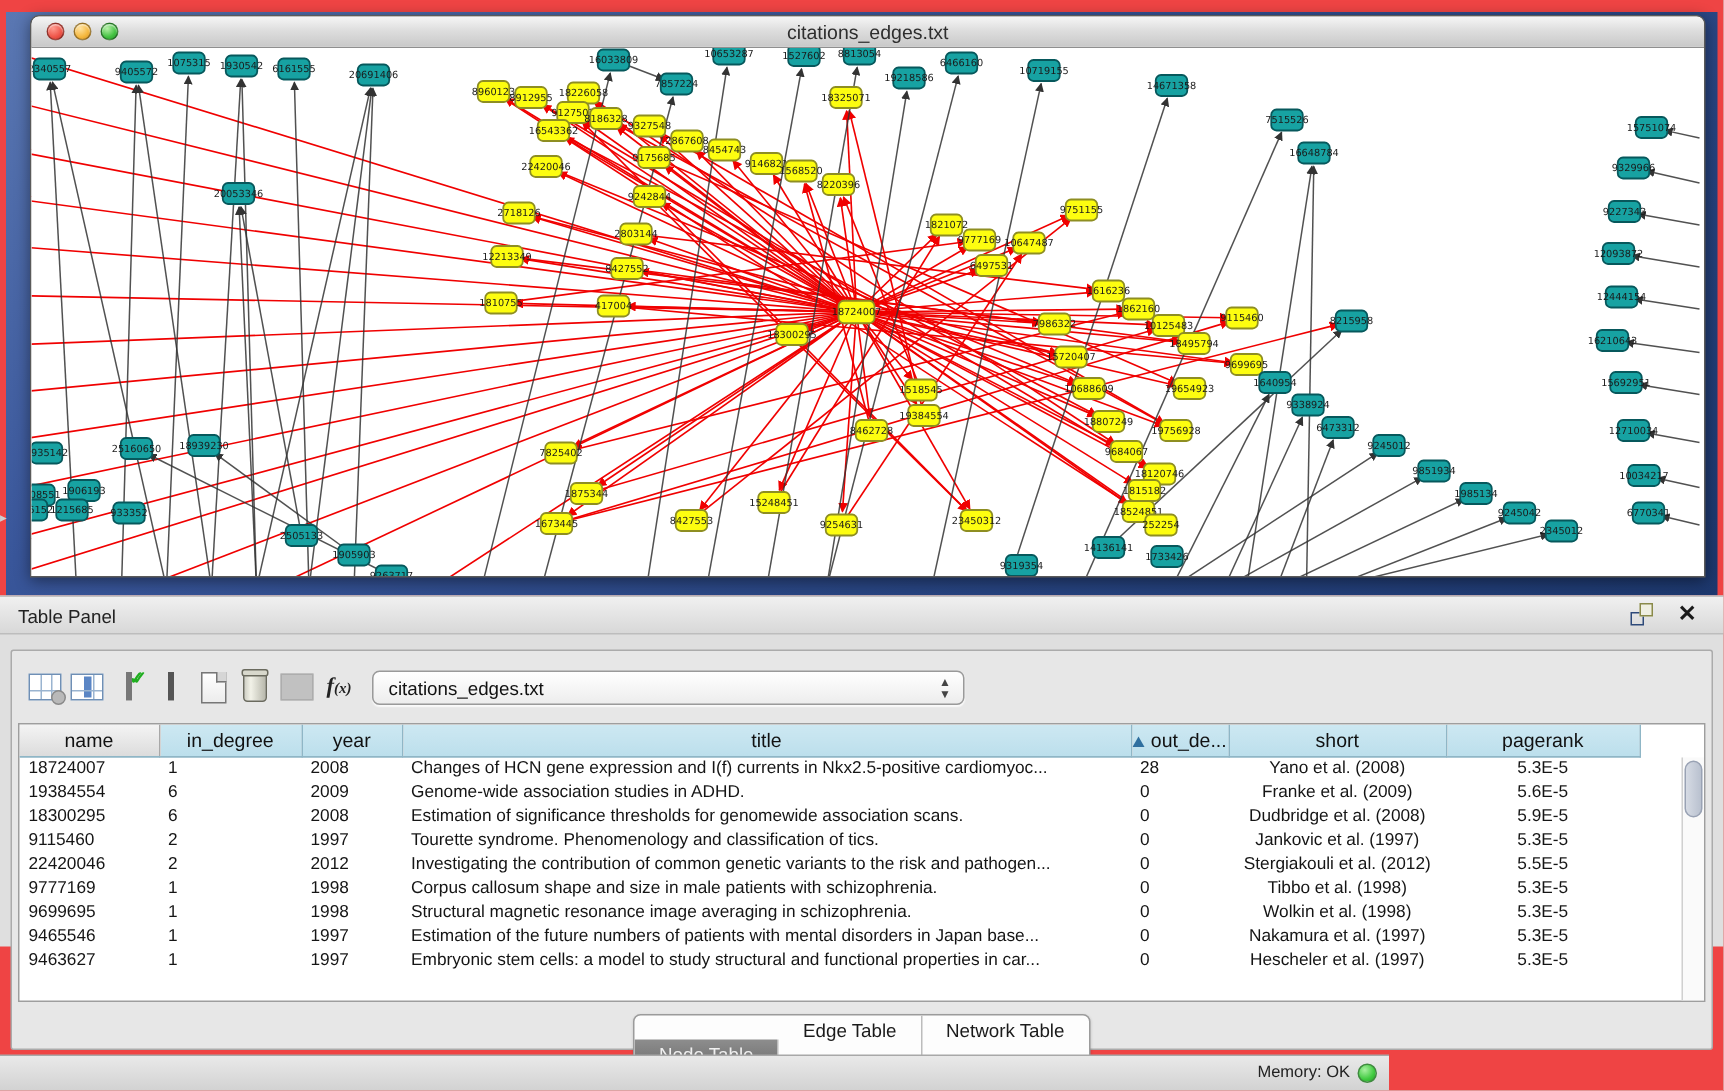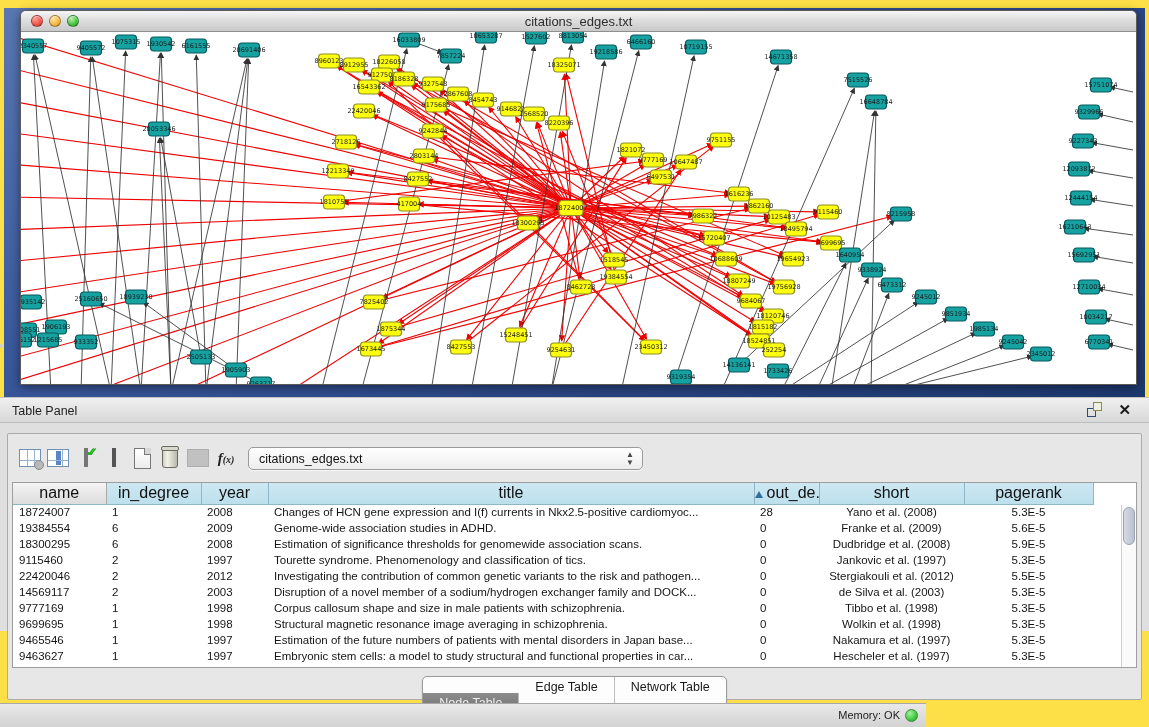--- a/index.html
+++ b/index.html
@@ -1,18 +1,18 @@
 <!DOCTYPE html>
 <html><head>
 <meta charset="utf-8">
 <style>
   * { margin:0; padding:0; box-sizing:border-box; }
   html,body { width:1149px; height:727px; overflow:hidden;
     font-family:"Liberation Sans", sans-serif; background:#d6d6d6; }
-  .stage { position:relative; width:1149px; height:727px; background:#fde047;text-decoration:underline; }
+  .stage { position:relative; width:1149px; height:727px; background:#ef4444;text-decoration:underline; }
 
   
   .desktop { position:absolute; left:4px; top:8px; width:1141px; height:389px;
     background:linear-gradient(150deg,#5a77b2 0%, #39569a 35%, #27437f 70%, #1d386e 100%); }
   .edge-arrow { position:absolute; left:-4px; top:332px; color:#cfcfcf; font-size:9px; }
 
   
   .net-window { position:absolute; left:16px; top:2px; width:1117px; height:375px;
     border-radius:6px 6px 0 0; box-shadow:0 2px 10px rgba(0,0,0,.45);
     border:1px solid #5a5a5a; background:#fff; }
@@ -54,21 +54,21 @@
     box-shadow:0 1px 1px rgba(255,255,255,.8); }
   .combo .val { position:absolute; left:10px; top:4px; font-size:12.5px; color:#111; }
   .combo .updown { position:absolute; right:8px; top:3px; color:#444; font-size:8px; line-height:8px; text-align:center; }
 
   
   .tbl-wrap { position:absolute; left:4px; right:4px; top:48px; height:186px;
     background:#ffffff; border:1px solid #9e9e9e; overflow:hidden; }
   table.grid { border-collapse:collapse; table-layout:fixed; width:1080px; }
   table.grid th { height:21px; background:linear-gradient(#cde8f2,#bcdfec);
     border-right:1px solid #8fb6c6; border-bottom:1px solid #8fb6c6;
-    font-size:16px; font-weight:normal; color:#111; text-align:center; overflow:hidden; white-space:nowrap; }
+    font-size:13px; font-weight:normal; color:#111; text-align:center; overflow:hidden; white-space:nowrap; }
   table.grid th.namecol { background:linear-gradient(#f4f4f4,#dcdcdc); border-right:1px solid #a8a8a8; }
   table.grid td { height:16px; font-size:11.5px; color:#151515; padding:0 6px; overflow:hidden;
     white-space:nowrap; text-overflow:clip; }
   td.al { text-align:left; } td.ac { text-align:center; }
   .sort-tri { display:inline-block; width:0; height:0; border-left:4px solid transparent;
     border-right:4px solid transparent; border-bottom:7px solid #2f6f9f; margin-right:4px;
     position:relative; top:0px; }
   .vscroll { position:absolute; right:0; top:22px; bottom:0; width:15px;
     background:#fafafa; border-left:1px solid #d0d0d0; }
   .vthumb { position:absolute; left:1px; top:2px; width:12px; height:38px; border-radius:6px;
@@ -826,29 +826,20 @@
               <tr>
                 <td class="al">22420046</td>
                 <td class="al">2</td>
                 <td class="al">2012</td>
                 <td class="al">Investigating the contribution of common genetic variants to the risk and pathogen...</td>
                 <td class="al">0</td>
                 <td class="ac">Stergiakouli et al. (2012)</td>
                 <td class="ac">5.5E-5</td>
               </tr>
               <tr>
-                <td class="al">14569117</td>
-                <td class="al">2</td>
-                <td class="al">2003</td>
-                <td class="al">Disruption of a novel member of a sodium/hydrogen exchanger family and DOCK...</td>
-                <td class="al">0</td>
-                <td class="ac">de Silva et al. (2003)</td>
-                <td class="ac">5.3E-5</td>
-              </tr>
-              <tr>
                 <td class="al">9777169</td>
                 <td class="al">1</td>
                 <td class="al">1998</td>
                 <td class="al">Corpus callosum shape and size in male patients with schizophrenia.</td>
                 <td class="al">0</td>
                 <td class="ac">Tibbo et al. (1998)</td>
                 <td class="ac">5.3E-5</td>
               </tr>
               <tr>
                 <td class="al">9699695</td>

